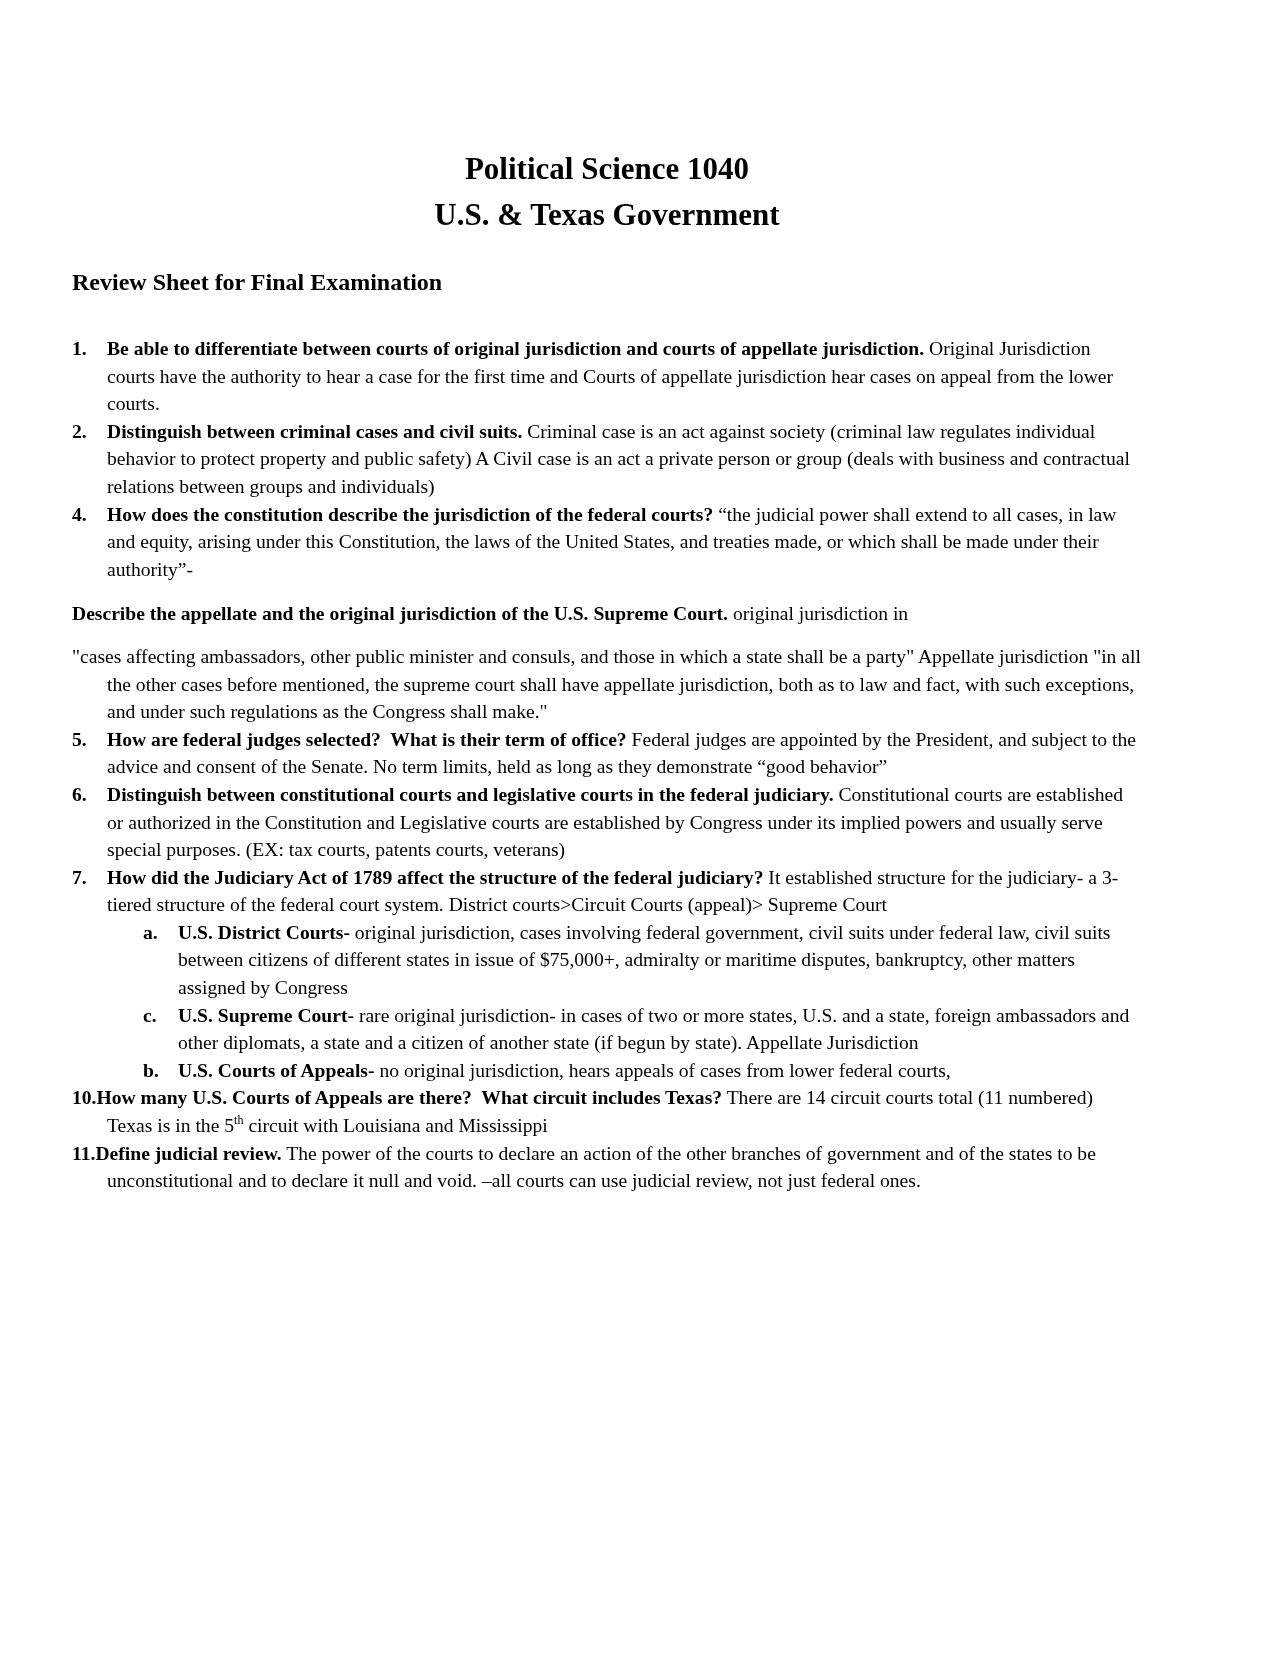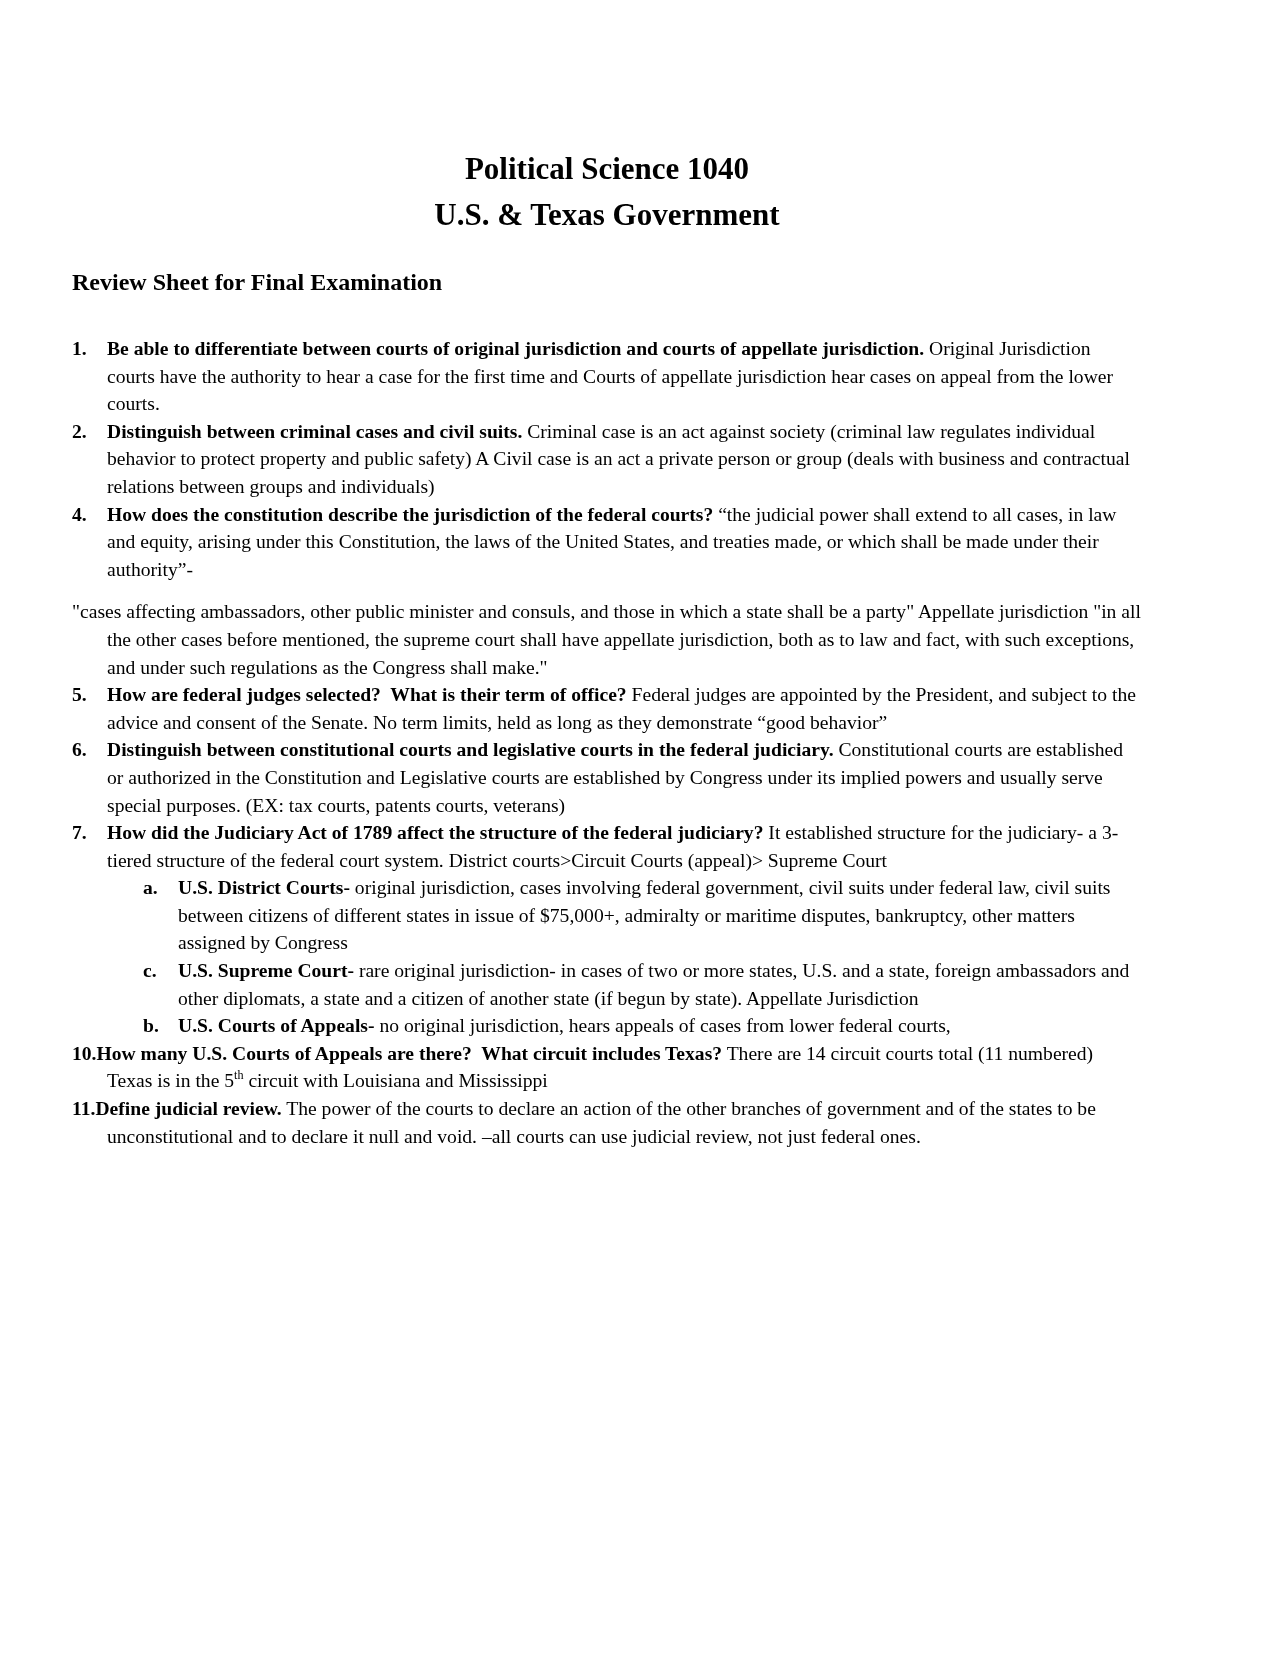--- a/index.html
+++ b/index.html
@@ -82,20 +82,21 @@
 
   <div class="content">
 
     <p class="li"><span class="num">1.</span><span class="q">Be able to differentiate between courts of original jurisdiction and courts of appellate jurisdiction.</span><span class="a"> Original Jurisdiction courts have the authority to hear a case for the first time and Courts of appellate jurisdiction hear cases on appeal from the lower courts.</span></p>
 
     <p class="li"><span class="num">2.</span><span class="q">Distinguish between criminal cases and civil suits.</span><span class="a"> Criminal case is an act against society (criminal law regulates individual behavior to protect property and public safety) A Civil case is an act a private person or group (deals with business and contractual relations between groups and individuals)</span></p>
 
 
     <p class="li"><span class="num">4.</span><span class="q">How does the constitution describe the jurisdiction of the federal courts?</span><span class="a"> “the judicial power shall extend to all cases, in law and equity, arising under this Constitution, the laws of the United States, and treaties made, or which shall be made under their authority”-</span></p>
 
+    <p class="flush supreme"><span class="q">Describe the appellate and the original jurisdiction of the U.S. Supreme Court.</span><span class="a"> original jurisdiction in</span></p>
 
     <p class="flush quote">"cases affecting ambassadors, other public minister and consuls, and those in which a state shall be a party" Appellate jurisdiction "in all the other cases before mentioned, the supreme court shall have appellate jurisdiction, both as to law and fact, with such exceptions, and under such regulations as the Congress shall make."</p>
 
     <p class="li"><span class="num">5.</span><span class="q">How are federal judges selected?&nbsp; What is their term of office?</span><span class="a"> Federal judges are appointed by the President, and subject to the advice and consent of the Senate. No term limits, held as long as they demonstrate “good behavior”</span></p>
 
     <p class="li"><span class="num">6.</span><span class="q">Distinguish between constitutional courts and legislative courts in the federal judiciary.</span><span class="a"> Constitutional courts are established or authorized in the Constitution and Legislative courts are established by Congress under its implied powers and usually serve special purposes. (EX: tax courts, patents courts, veterans)</span></p>
 
     <p class="li"><span class="num">7.</span><span class="q">How did the Judiciary Act of 1789 affect the structure of the federal judiciary?</span><span class="a"> It established structure for the judiciary- a 3-tiered structure of the federal court system. District courts&gt;Circuit Courts (appeal)&gt; Supreme Court</span></p>
 
 

